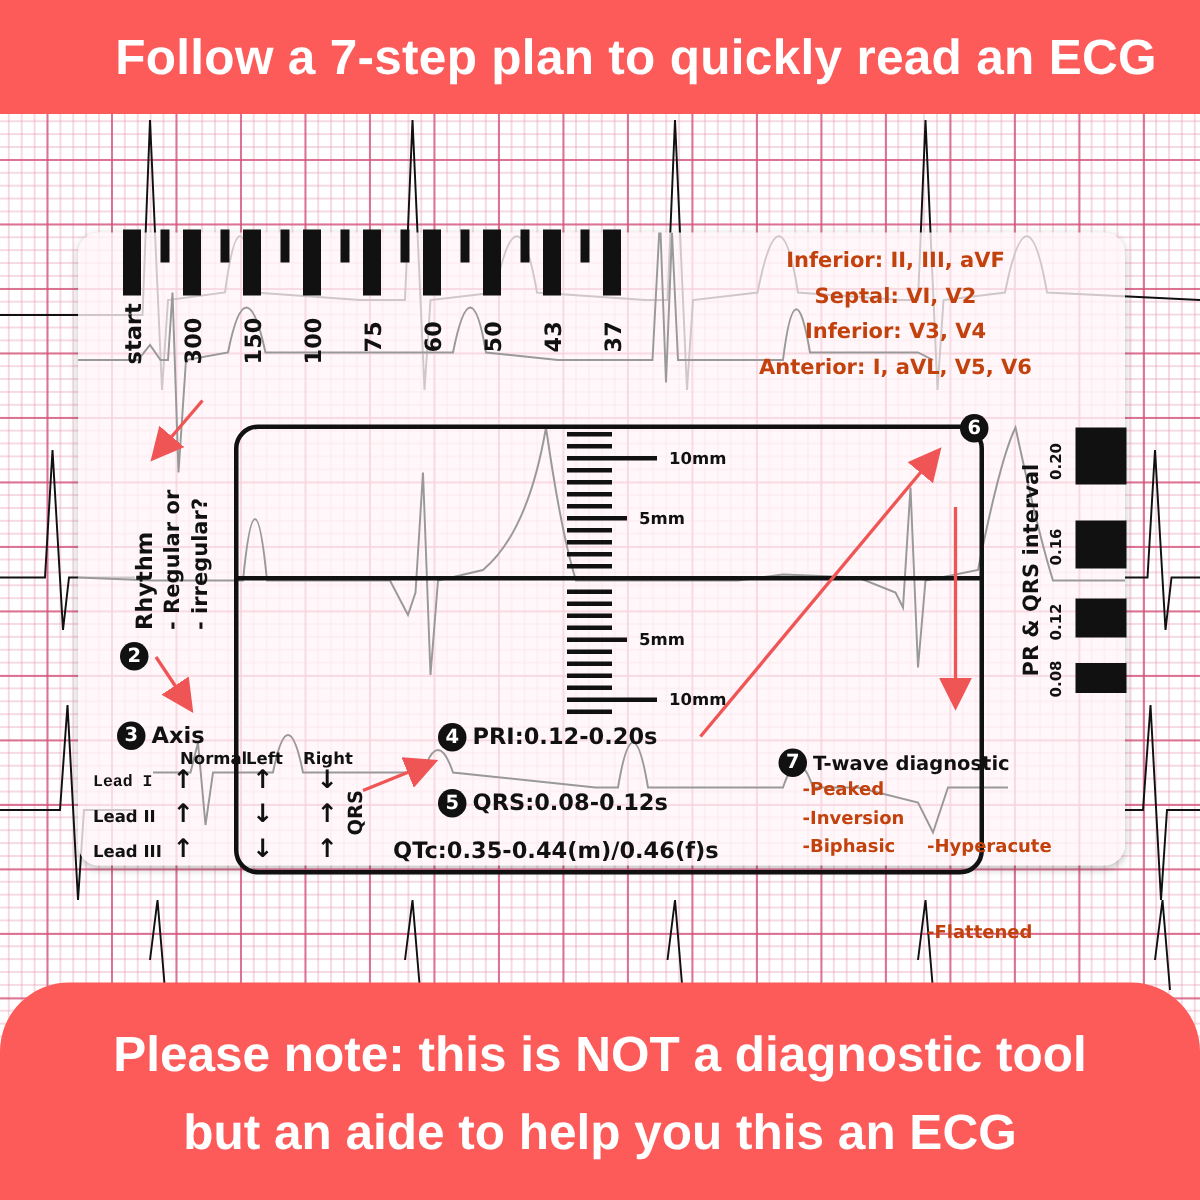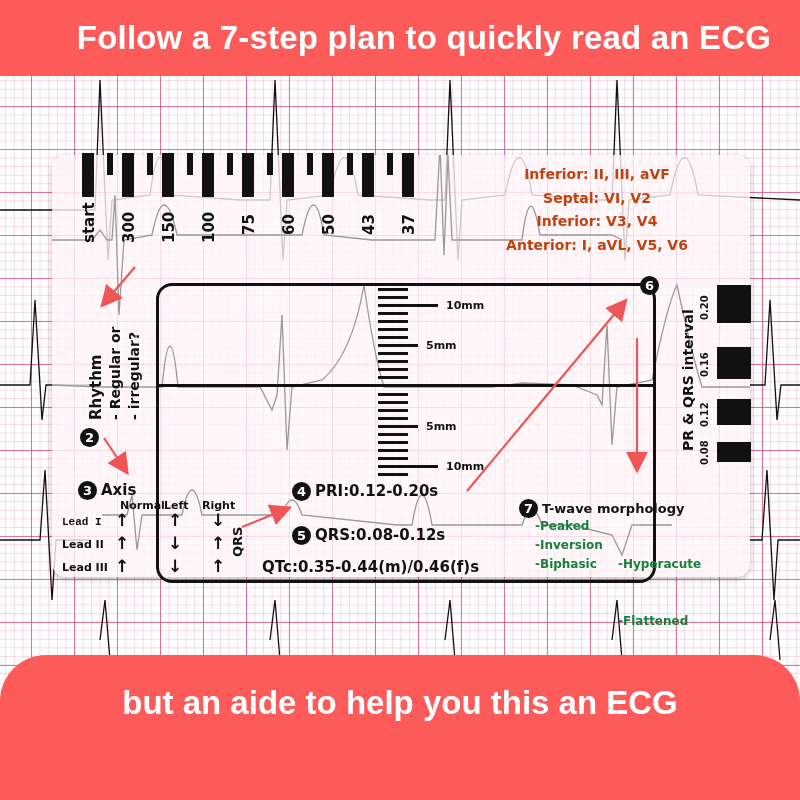--- a/index.html
+++ b/index.html
@@ -32,21 +32,21 @@
   .rhythm{position:absolute;transform:rotate(-90deg);transform-origin:left top;font-weight:bold;color:#111;white-space:nowrap;}
   .box{position:absolute;left:104px;top:128px;width:500px;height:300px;border:3px solid #111;border-radius:16px;box-sizing:border-box;}
   .midline{position:absolute;left:104px;top:229px;width:500px;height:3px;background:#111;}
   .tick{position:absolute;height:3px;background:#111;}
   .mm{position:absolute;font-size:11px;font-weight:bold;color:#111;}
   .axis-tbl{position:absolute;font-size:11px;font-weight:bold;color:#111;}
   .axis-tbl .row{position:absolute;white-space:nowrap;}
   .arrow{position:absolute;font-size:17px;color:#111;}
   .pr-label{position:absolute;transform:rotate(-90deg);transform-origin:left top;font-weight:bold;font-size:14px;color:#111;white-space:nowrap;}
   .pr-val{position:absolute;transform:rotate(-90deg);transform-origin:left top;font-weight:bold;font-size:10px;color:#111;}
-  .tw-list{position:absolute;font-size:12px;font-weight:bold;color:#15803d;line-height:19px;}
+  .tw-list{position:absolute;font-size:12px;font-weight:bold;color:#c2410c;line-height:19px;}
 </style>
 </head>
 <body>
 
 <svg class="bg-ecg" viewBox="0 0 800 800">
   <g fill="none" stroke="#111" stroke-width="1.3">
     <path d="M0 210 L95 210 L100 80 L108 260 L112 200 L150 195 Q160 120 170 195 L240 200 L270 200 L275 80 L283 260 L287 200 L330 195 Q345 120 358 195 L430 200 L445 200 L450 80 L458 260 L462 200 L505 195 Q520 120 532 195 L600 200 L612 200 L617 80 L625 260 L629 200 L670 195 Q685 120 698 195 L800 200"></path>
     <path d="M0 385 L30 385 L35 300 L42 420 L46 385 L90 385"></path>
     <path d="M750 385 L765 385 L770 300 L777 420 L781 385 L800 385"></path>
     <path d="M0 540 L40 540 L45 470 L52 600 L56 540 L90 540"></path>
@@ -187,21 +187,21 @@
 
   <div class="abs" style="left:240px;top:326px;">
     <span class="step-num">4</span><span class="step-title">PRI:0.12-0.20s</span>
   </div>
   <div class="abs" style="left:240px;top:370px;">
     <span class="step-num">5</span><span class="step-title">QRS:0.08-0.12s</span>
   </div>
   <div class="abs step-title" style="left:210px;top:403px;font-size:15px;">QTc:0.35-0.44(m)/0.46(f)s</div>
 
   <div class="abs" style="left:467px;top:343px;">
-    <span class="step-num">7</span><span class="step-title" style="font-size:13px;">T-wave morphology</span>
+    <span class="step-num">7</span><span class="step-title" style="font-size:13px;">T-wave diagnostic</span>
   </div>
   <div class="tw-list" style="left:483px;top:362px;">
     <div>-Peaked</div>
     <div>-Inversion</div>
     <div>-Biphasic</div>
   </div>
   <div class="tw-list" style="left:566px;top:362px;white-space:pre;">
     <div>-Hyperacute</div>
     <div>-Flattened</div>
     <div>-Camel  hump</div>
@@ -217,14 +217,15 @@
       <line x1="83" y1="112" x2="54" y2="146"></line>
       <line x1="52" y1="283" x2="72" y2="313"></line>
       <line x1="190" y1="372" x2="232" y2="355"></line>
       <line x1="415" y1="336" x2="570" y2="150"></line>
       <line x1="585" y1="183" x2="585" y2="310"></line>
     </g>
   </svg>
 </div>
 
 <div class="banner-bottom">
+  <span>Please note:  this is NOT a diagnostic tool</span>
   <span>but an aide to help you this an ECG</span>
 </div>
 
 </body></html>

